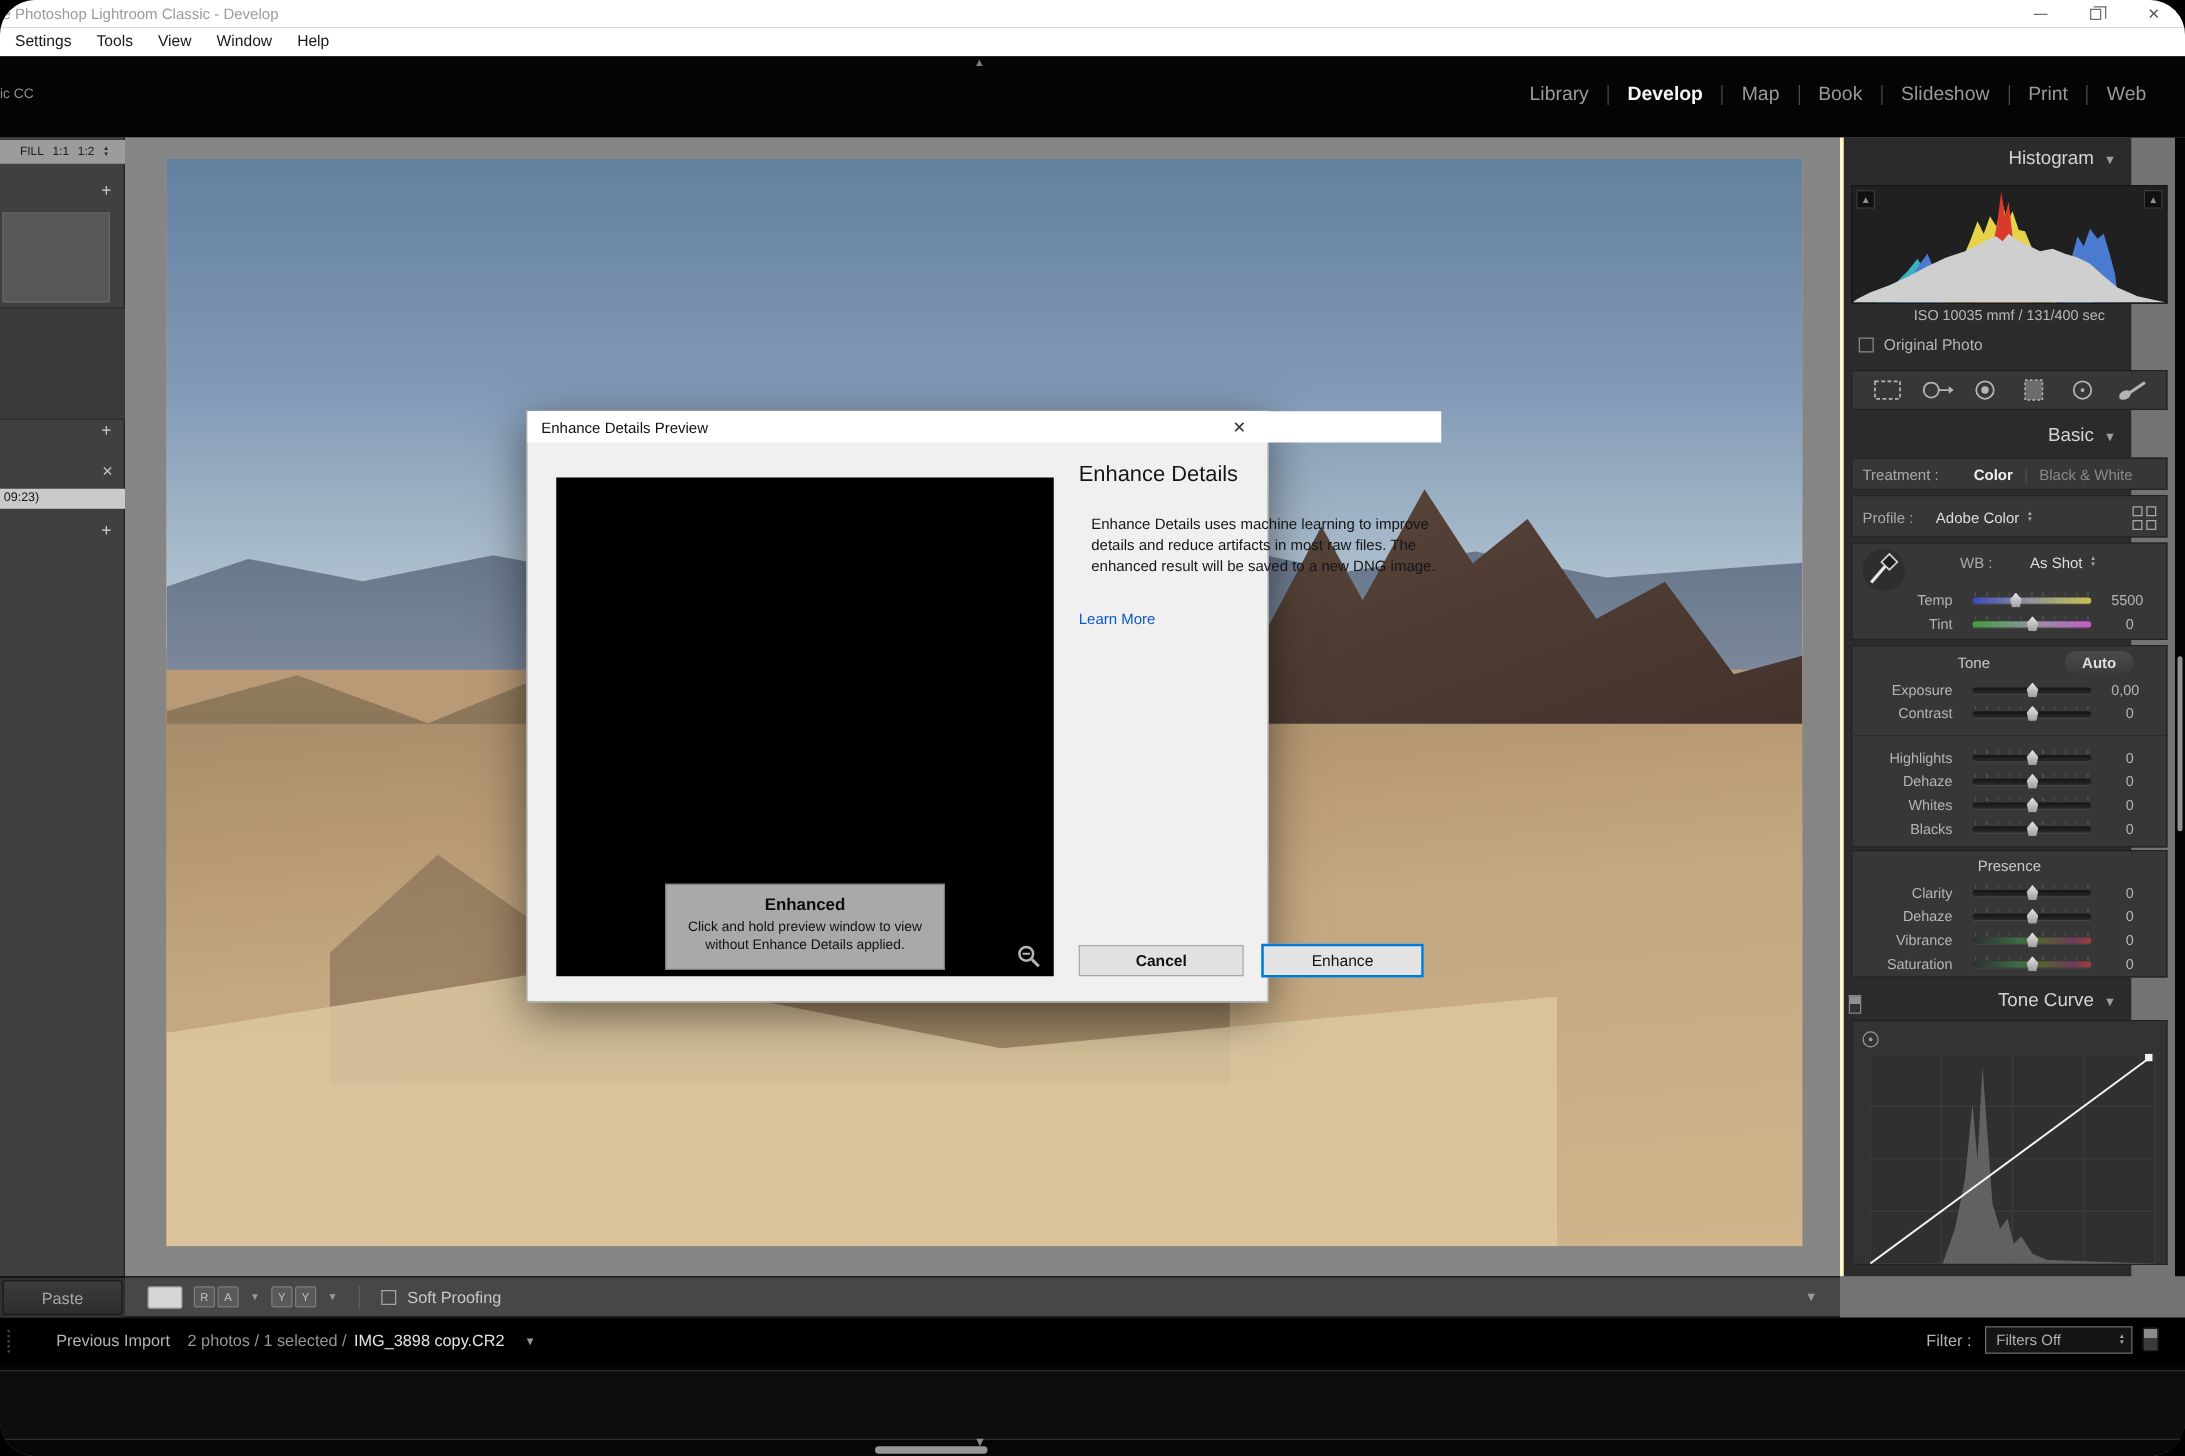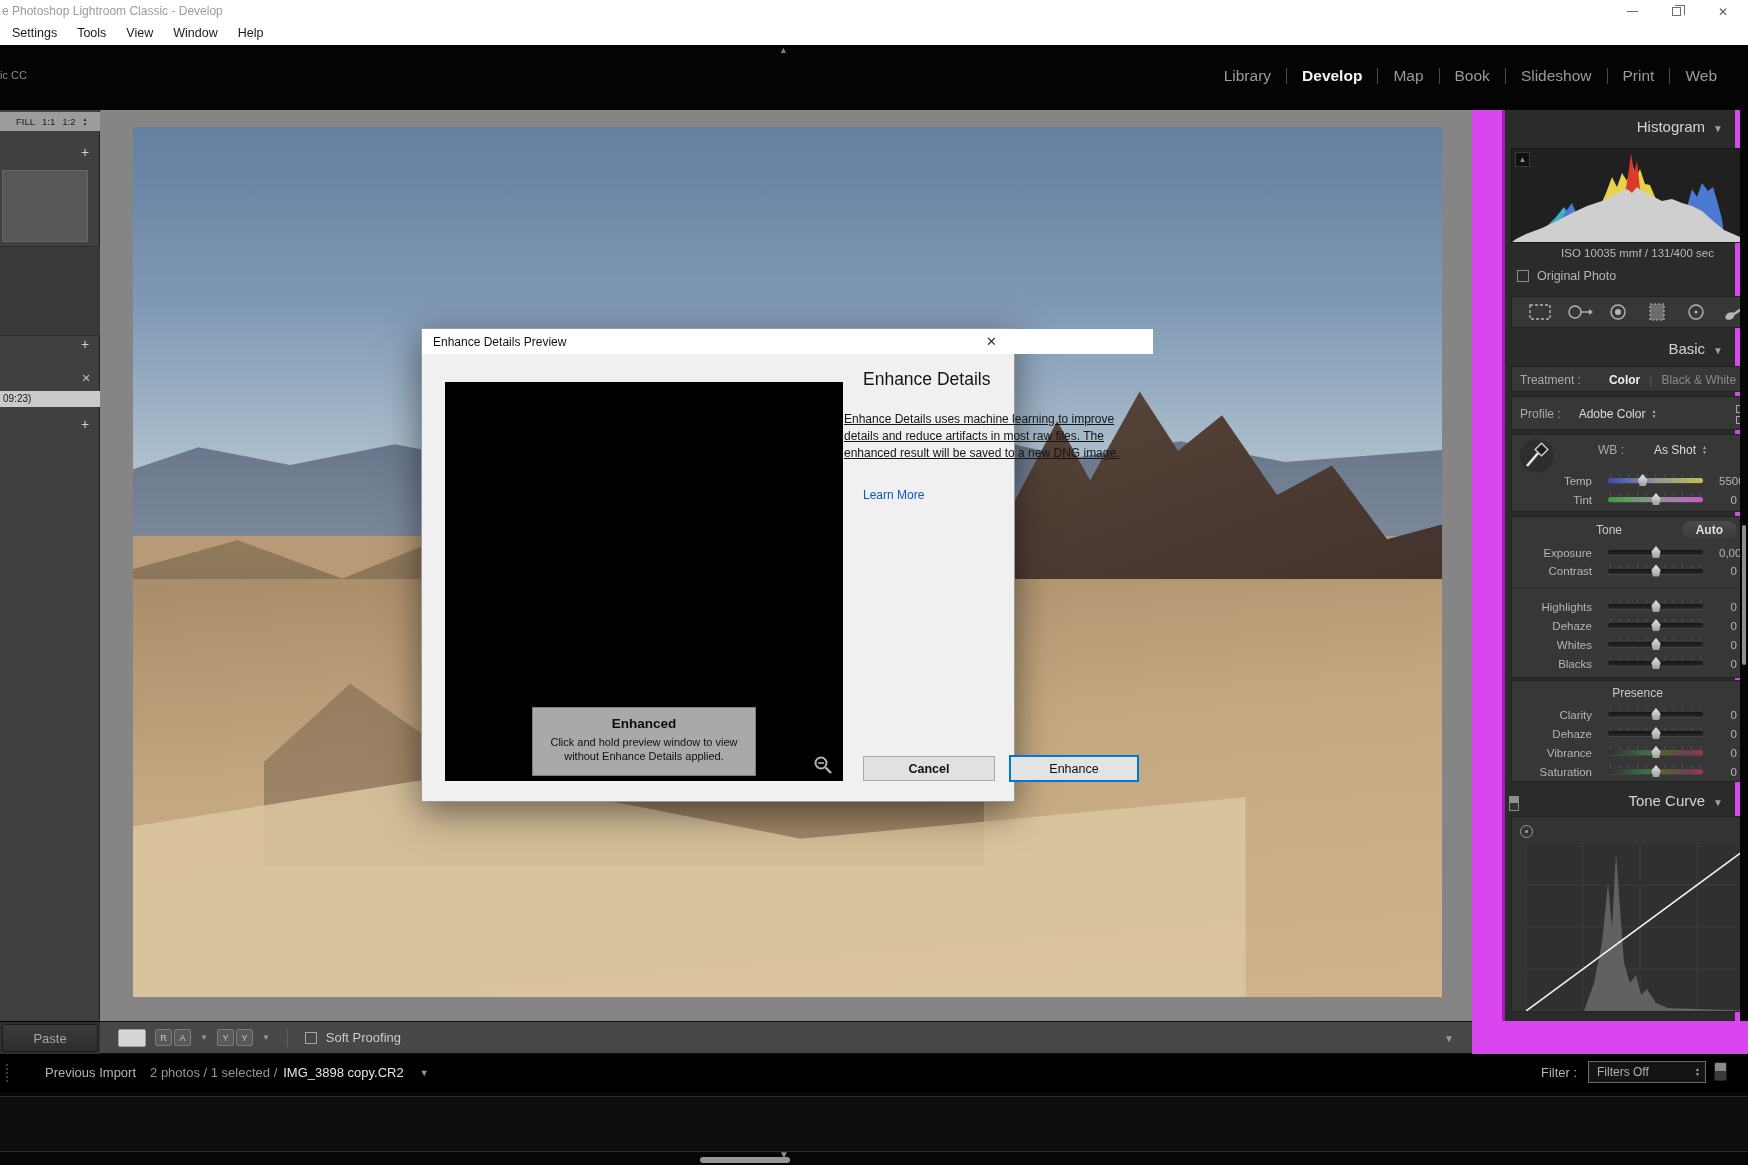--- a/index.html
+++ b/index.html
@@ -1,17 +1,17 @@
 <!DOCTYPE html>
 <html><head>
 <meta charset="utf-8">
 <style>
   * { margin:0; padding:0; box-sizing:border-box; }
   body { background:#000; font-family:"Liberation Sans", sans-serif; }
-  #screen { position:relative; width:1748px; height:1165px; background:#d946ef; overflow:hidden; }
+  #screen { position:relative; width:1748px; height:1165px; background:#737373; overflow:hidden;border-radius:28px; }
 
   
   .titlebar { position:absolute; left:0; top:0; width:1748px; height:22px; background:#ffffff; }
   .title-text { position:absolute; left:2px; top:4px; font-size:12px; color:#9b9b9b; white-space:nowrap; }
   .winbtn { position:absolute; top:0; width:46px; height:22px; display:flex; align-items:center; justify-content:center; }
   .ic-min { width:11px; height:1px; background:#6e6e6e; }
   .ic-restore { width:9px; height:9px; border:1px solid #6e6e6e; position:relative; background:#fff; }
   .ic-restore::before { content:""; position:absolute; left:2px; top:-3px; width:9px; height:9px; border:1px solid #6e6e6e; border-left:none; border-bottom:none; }
   .ic-close::before { content:"✕"; font-size:12px; color:#5a5a5a; }
 
@@ -50,21 +50,21 @@
   .ly { position:absolute; }
   .sky { left:0; top:0; width:100%; height:45%; background:linear-gradient(180deg,#64809f 0%,#7f98b5 45%,#a9bccb 82%,#c0cdd8 100%); }
   .mtn-far { left:0; top:30%; width:100%; height:17%; background:linear-gradient(180deg,#5e6d83,#7b889b); clip-path:polygon(0 55%,5% 40%,12% 52%,20% 38%,27% 50%,34% 35%,42% 48%,50% 30%,57% 45%,64% 32%,72% 47%,80% 36%,88% 50%,100% 42%,100% 100%,0 100%); }
   .mtn-right { right:0; top:27%; width:42%; height:34%; background:linear-gradient(160deg,#5c483d,#3e2f29); clip-path:polygon(0 82%,10% 70%,22% 48%,30% 20%,36% 40%,45% 10%,52% 30%,60% 18%,70% 45%,80% 35%,90% 60%,100% 55%,100% 100%,0 100%); }
   .hills-mid { left:0; top:42%; width:100%; height:22%; background:linear-gradient(180deg,#97805f,#7d6a52); clip-path:polygon(0 40%,8% 25%,16% 45%,25% 20%,33% 42%,41% 28%,50% 48%,60% 30%,70% 50%,80% 38%,90% 55%,100% 45%,100% 100%,0 100%); }
   .fg-main { left:0; top:52%; width:100%; height:48%; background:linear-gradient(175deg,#a98c69 0%,#c3a780 40%,#cfb48c 100%); }
   .fg-shadow { left:10%; top:55%; width:55%; height:30%; background:#6e5844; opacity:.45; clip-path:polygon(0 60%,12% 30%,25% 55%,38% 20%,52% 50%,65% 35%,78% 65%,100% 50%,100% 100%,0 100%); }
   .fg-wash { left:0; bottom:0; width:85%; height:28%; background:#dcc7a1; opacity:.85; clip-path:polygon(0 30%,30% 8%,60% 35%,100% 18%,100% 100%,0 100%); }
 
   
-  .right-panel { position:absolute; left:1472px; top:110px; width:233px; height:911px; background:#2b2b2b; border-left:3px solid #a21caf;margin-left:30px; }
+  .right-panel { position:absolute; left:1472px; top:110px; width:233px; height:911px; background:#2b2b2b; border-left:3px solid #fef9c3; }
   .rp-hdr { position:absolute; right:12px; color:#d4d4d4; font-size:15px; }
   .rp-hdr .tri { color:#a0a0a0; font-size:10px; margin-left:8px; }
   .rp-hdr .tri::before { content:"▼"; }
   .rbox { position:absolute; left:6px; width:253px; background:#373737; border:1px solid #232323; }
   .histo-box { top:38px; height:95px; background:#202020; border:1px solid #171717; }
   .clip-ind { position:absolute; top:3px; width:15px; height:15px; background:#111; border:1px solid #3a3a3a; color:#909090; font-size:8px; line-height:14px; text-align:center; }
   .clip-ind::before { content:"▲"; }
   .exif-row { position:absolute; left:6px; top:137px; width:253px; display:flex; justify-content:center; padding:0 5px; color:#b9b9b9; font-size:11.5px; }
   .check { display:inline-block; width:12px; height:12px; border:1px solid #8a8a8a; background:transparent; }
   .orig-row { position:absolute; left:12px; top:159px; display:flex; align-items:center; gap:8px; color:#b5b5b5; font-size:12.5px; }
@@ -139,21 +139,21 @@
   .dlg-title { position:absolute; left:0; top:0; width:731px; height:25px; background:#fff; }
   .dlg-title-text { position:absolute; left:11px; top:6px; font-size:12px; color:#111; }
   .dlg-close { position:absolute; right:0; top:0; width:45px; height:25px; display:flex; align-items:center; justify-content:center; color:#333; font-size:13px; }
   .dlg-close::before { content:"✕"; }
   .dlg-preview { position:absolute; left:23px; top:53px; width:398px; height:399px; background:#000; }
   .enh-overlay { position:absolute; left:87px; top:325px; width:224px; height:69px; background:#a9a9a9; border:1px solid #7e7e7e; }
   .ovl-title { margin-top:8px; text-align:center; font-size:13.5px; font-weight:bold; color:#0d0d0d; }
   .ovl-text { margin-top:4px; text-align:center; font-size:11px; line-height:1.3; color:#111; padding:0 10px; }
   .zoom-icon { position:absolute; right:10px; bottom:6px; width:20px; height:20px; }
   .dlg-heading { position:absolute; left:441px; top:40px; font-size:17.5px; color:#151515; }
-  .dlg-body { position:absolute; left:422px; top:82px; width:278px; font-size:12px; line-height:1.42; color:#151515;text-decoration:underline; }
+  .dlg-body { position:absolute; left:451px; top:82px; width:278px; font-size:12px; line-height:1.42; color:#151515; }
   .dlg-link { position:absolute; left:441px; top:159px; font-size:12px; color:#0a58ca; cursor:pointer; }
   .dlg-btn { position:absolute; top:427px; height:25px; display:flex; align-items:center; justify-content:center; font-size:12.5px; color:#111; background:#e1e1e1; border:1px solid #a9a9a9; }
   .btn-cancel { left:441px; width:132px;font-weight:bold; }
   .btn-enhance { left:587px; top:426px; width:130px; height:27px; border:2px solid #0078d7; background:#e3e3e3; }
 </style>
 </head>
 <body>
 
 <div id="screen">
 

